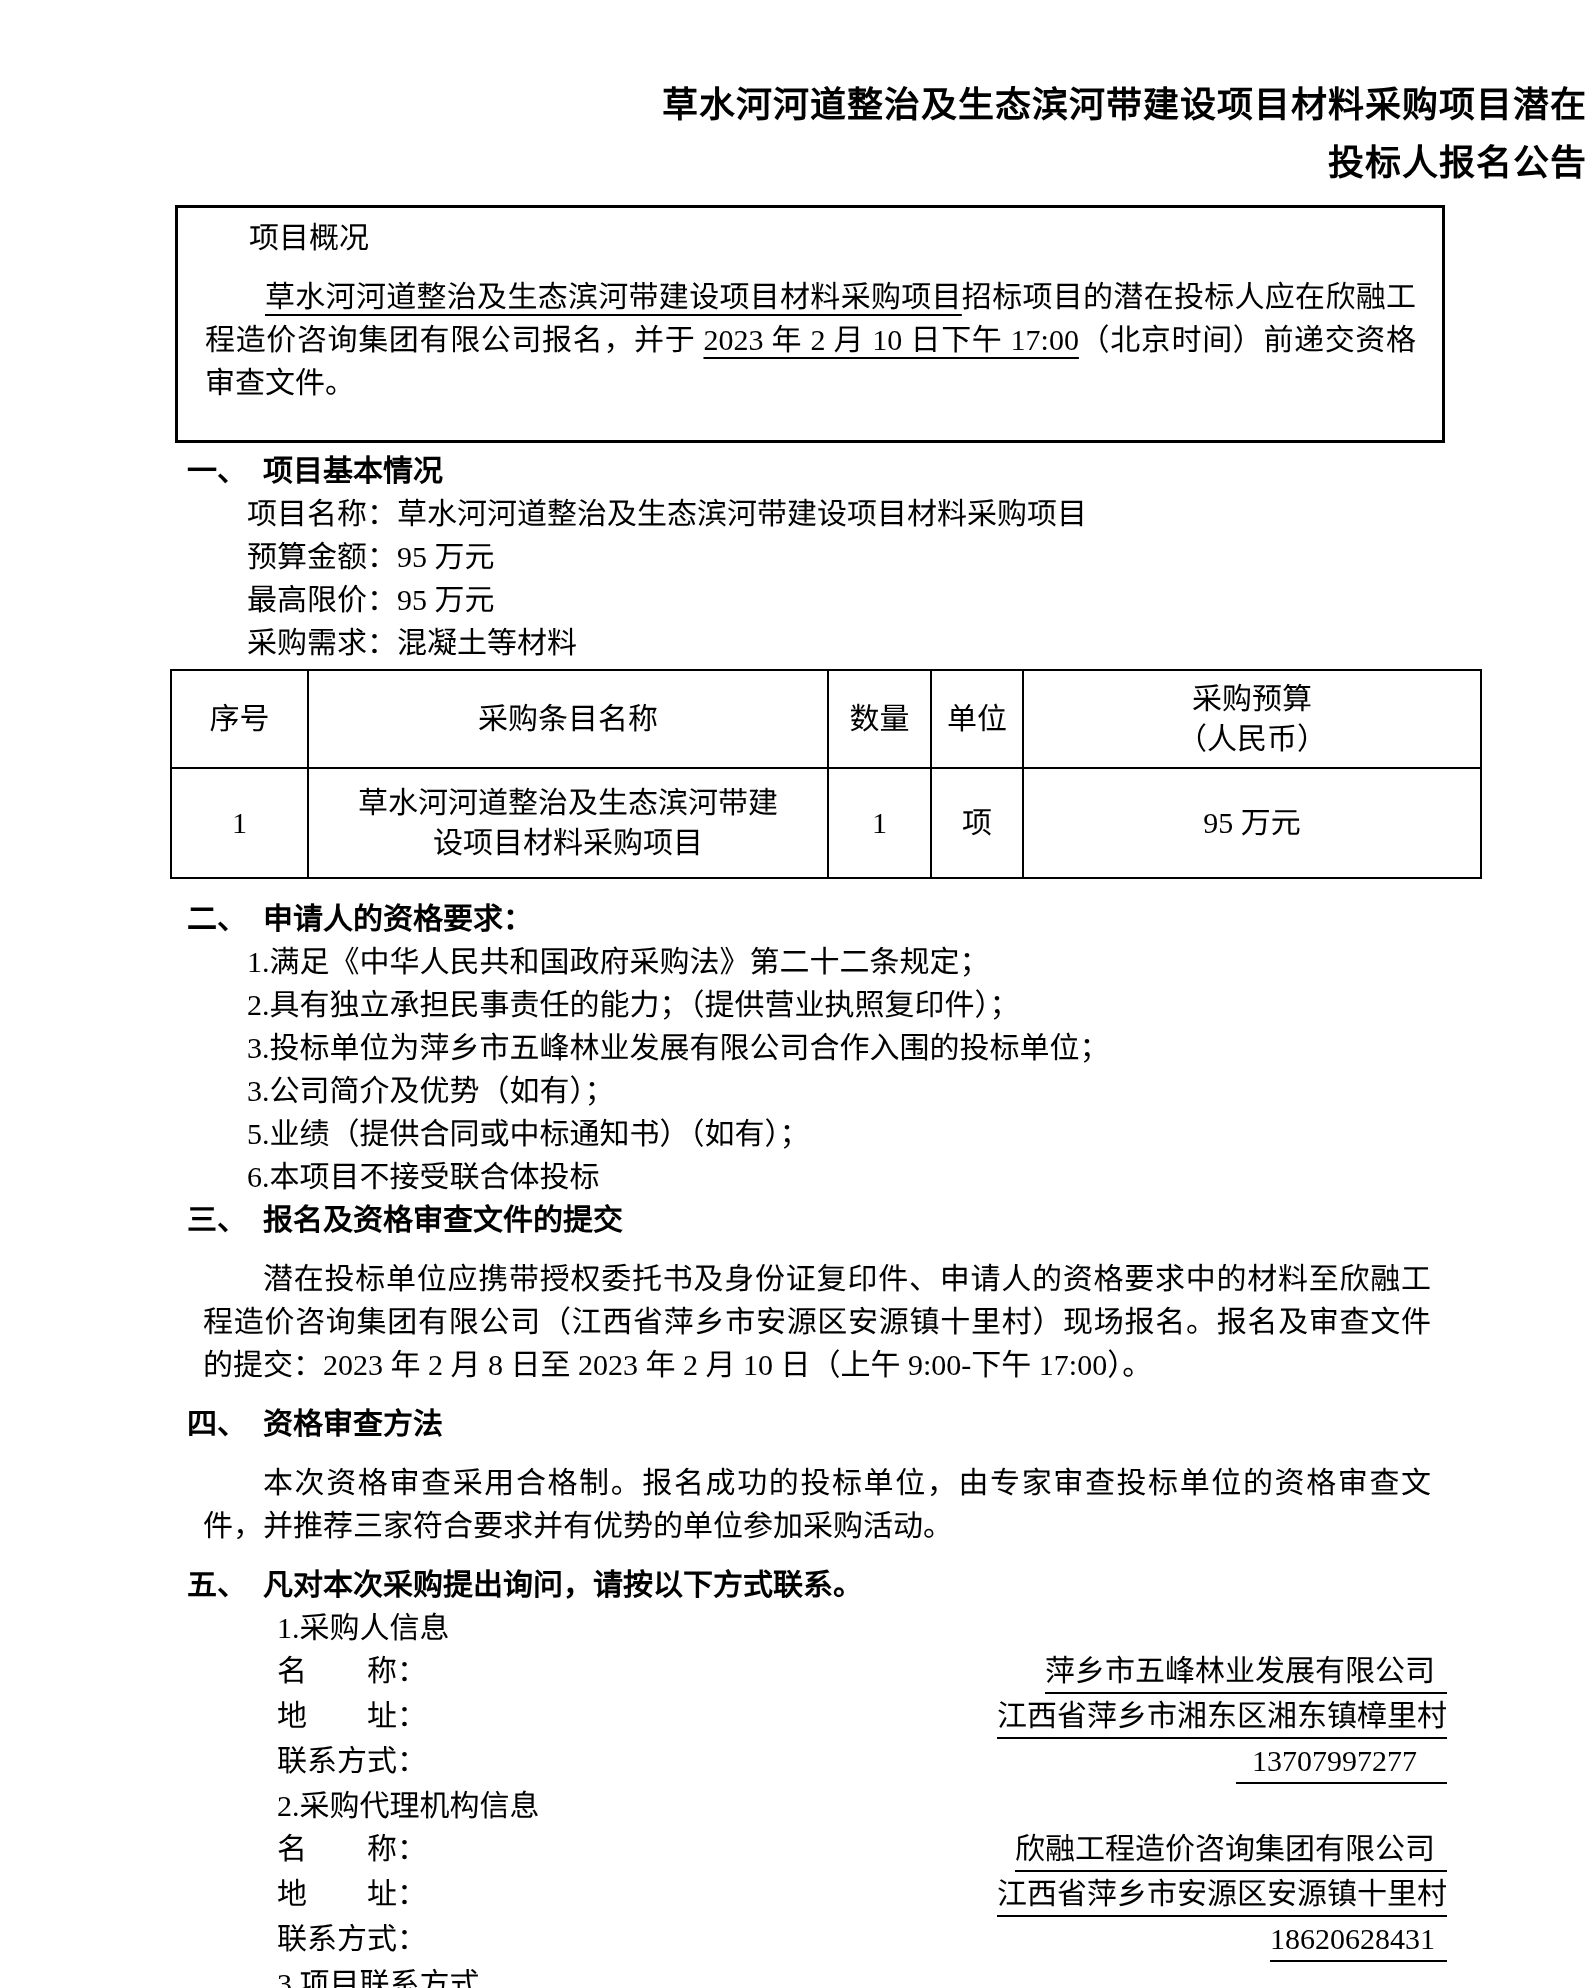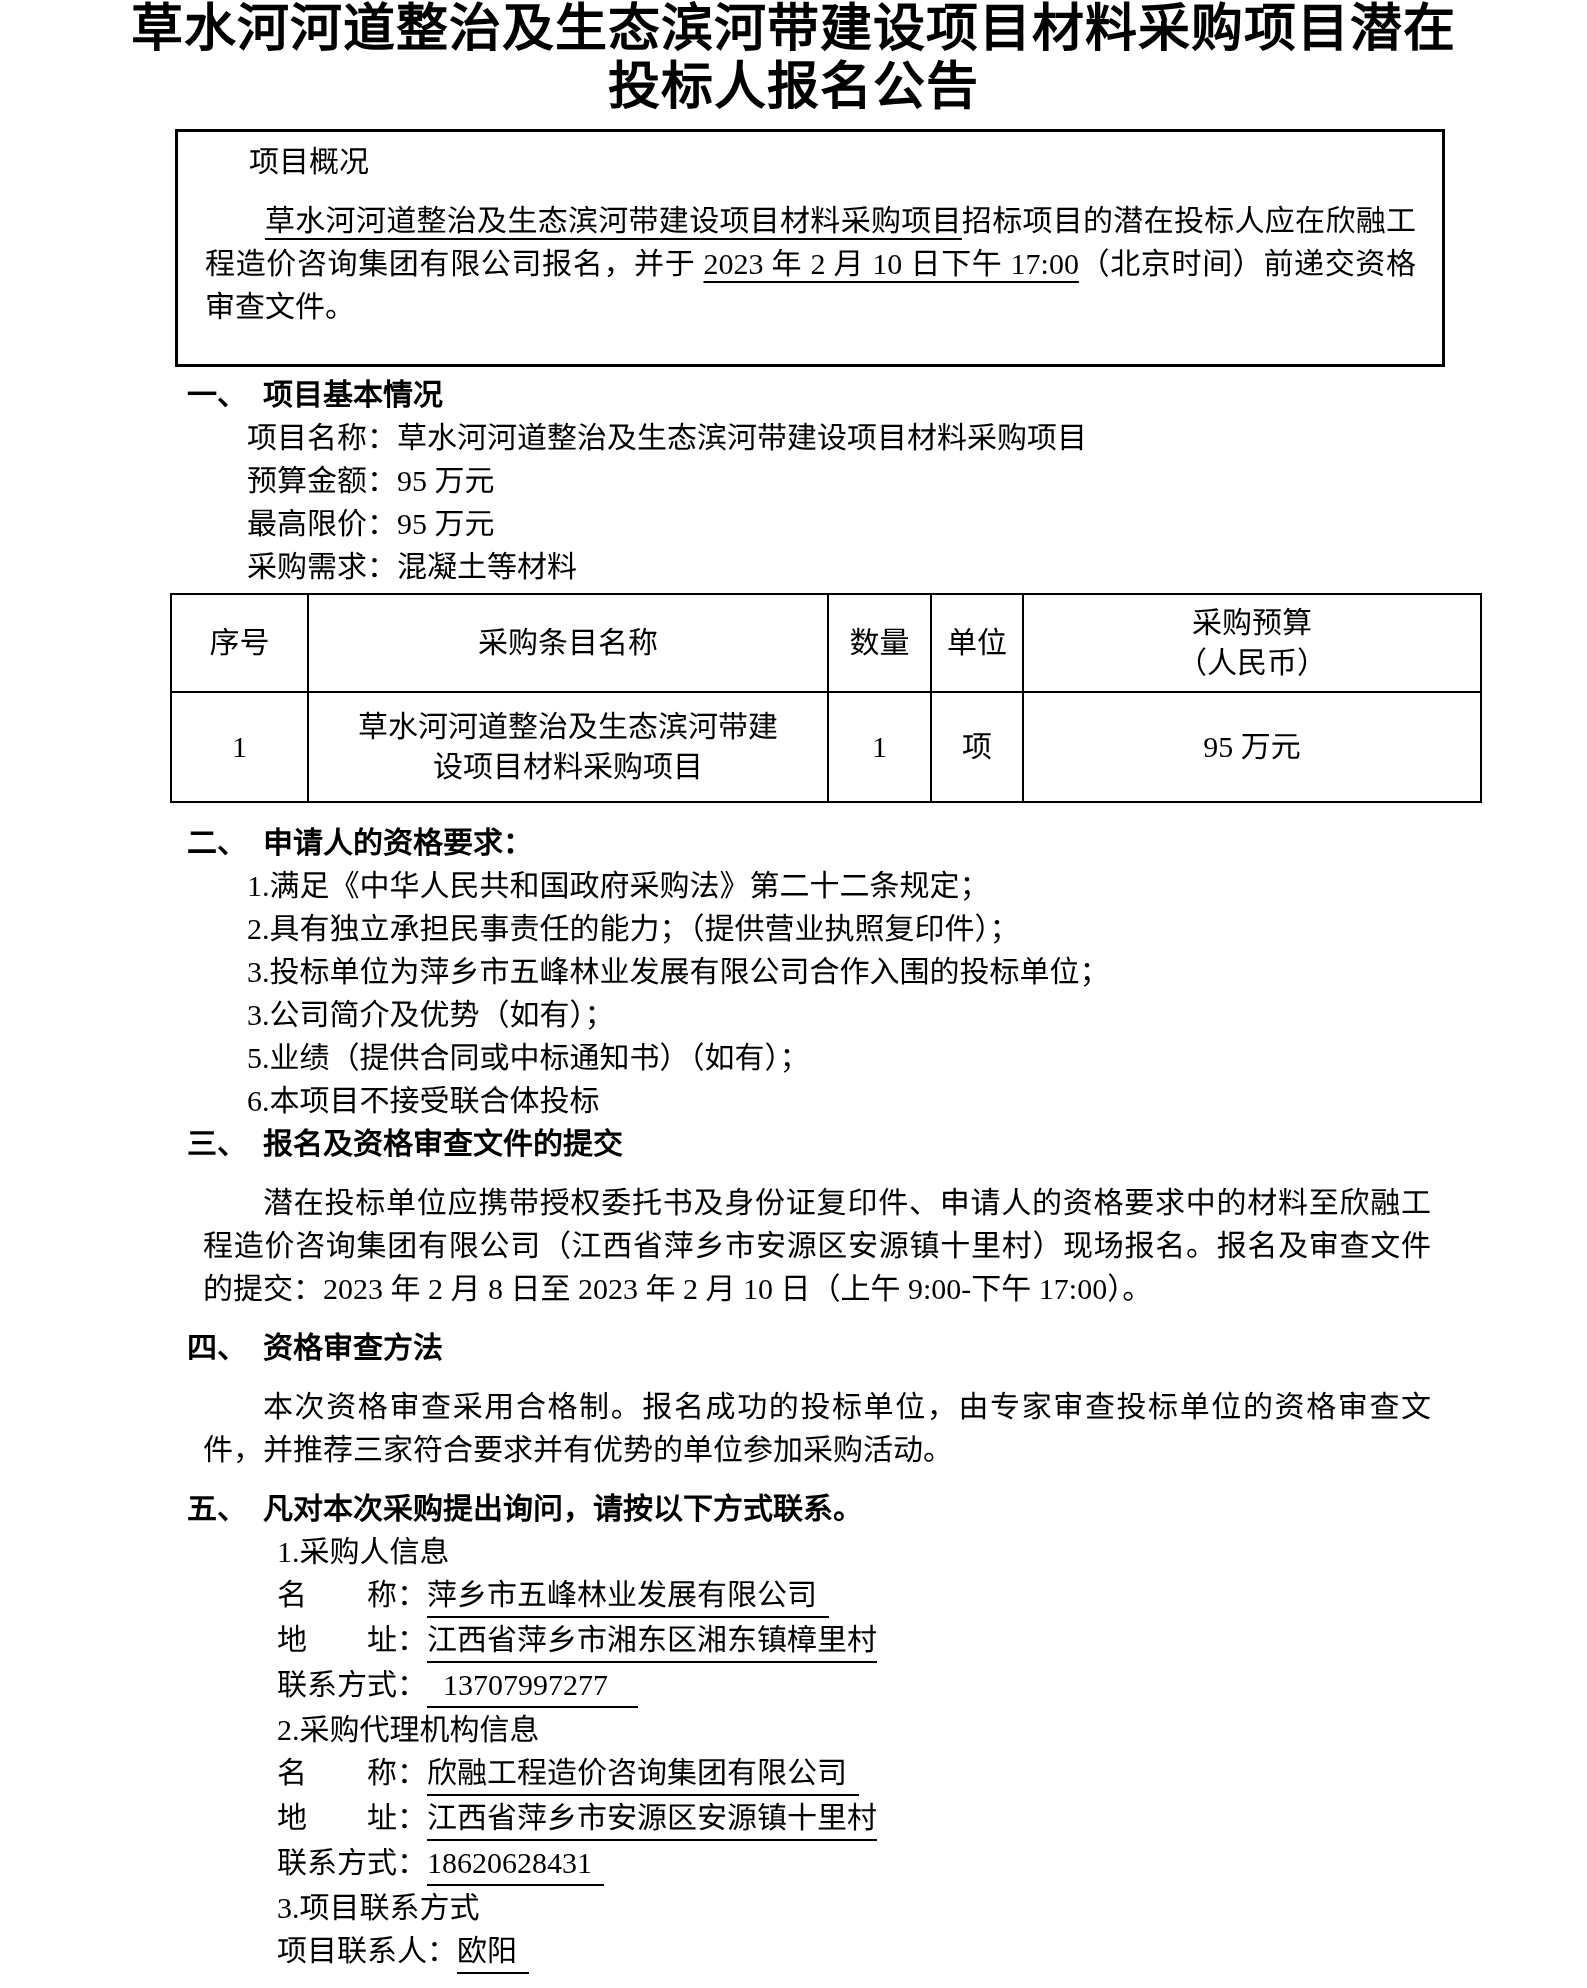--- a/index.html
+++ b/index.html
@@ -6,23 +6,23 @@
   body {
     width:1587px; height:1988px;
     background:#ffffff; color:#000000;
     font-family:"Liberation Serif","DejaVu Serif",serif;
     overflow:hidden;
   }
   .doc { width:1587px; height:1988px; position:relative; }
 
   
   .title {
-    margin:0; 
-    text-align:center;
-    font-size:52px; font-weight:bold; line-height:58px;
+    margin:0; padding-top:76px;
+    text-align:right;
+    font-size:36px; font-weight:bold; line-height:58px;
     letter-spacing:1px;
   }
 
   
   .content {
     padding:13px 140px 0 187px;
     font-size:30px; line-height:43px;
     text-align:left;
   }
 
@@ -65,21 +65,21 @@
     text-align:center; vertical-align:middle;
     font-size:30px; line-height:40px;
     white-space:pre-line;
     padding:4px 10px;
     overflow:hidden;
   }
   tr.t-head td { height:88px; }
   tr.t-row  td { height:100px; }
 
   
-  .contact-row { display:flex; align-items:baseline; }
+  .contact-row { display:flex; align-items:baseline;justify-content:space-between; }
   .c-label { flex:none; white-space:pre; }
   .c-value {
     border-bottom:2px solid #000;
     white-space:pre;
   }
   .c-value.pad-wide { padding:0 30px 0 16px; }
   .c-value.pad-sm  { padding-right:12px; }
 </style>
 </head>
 <body>

